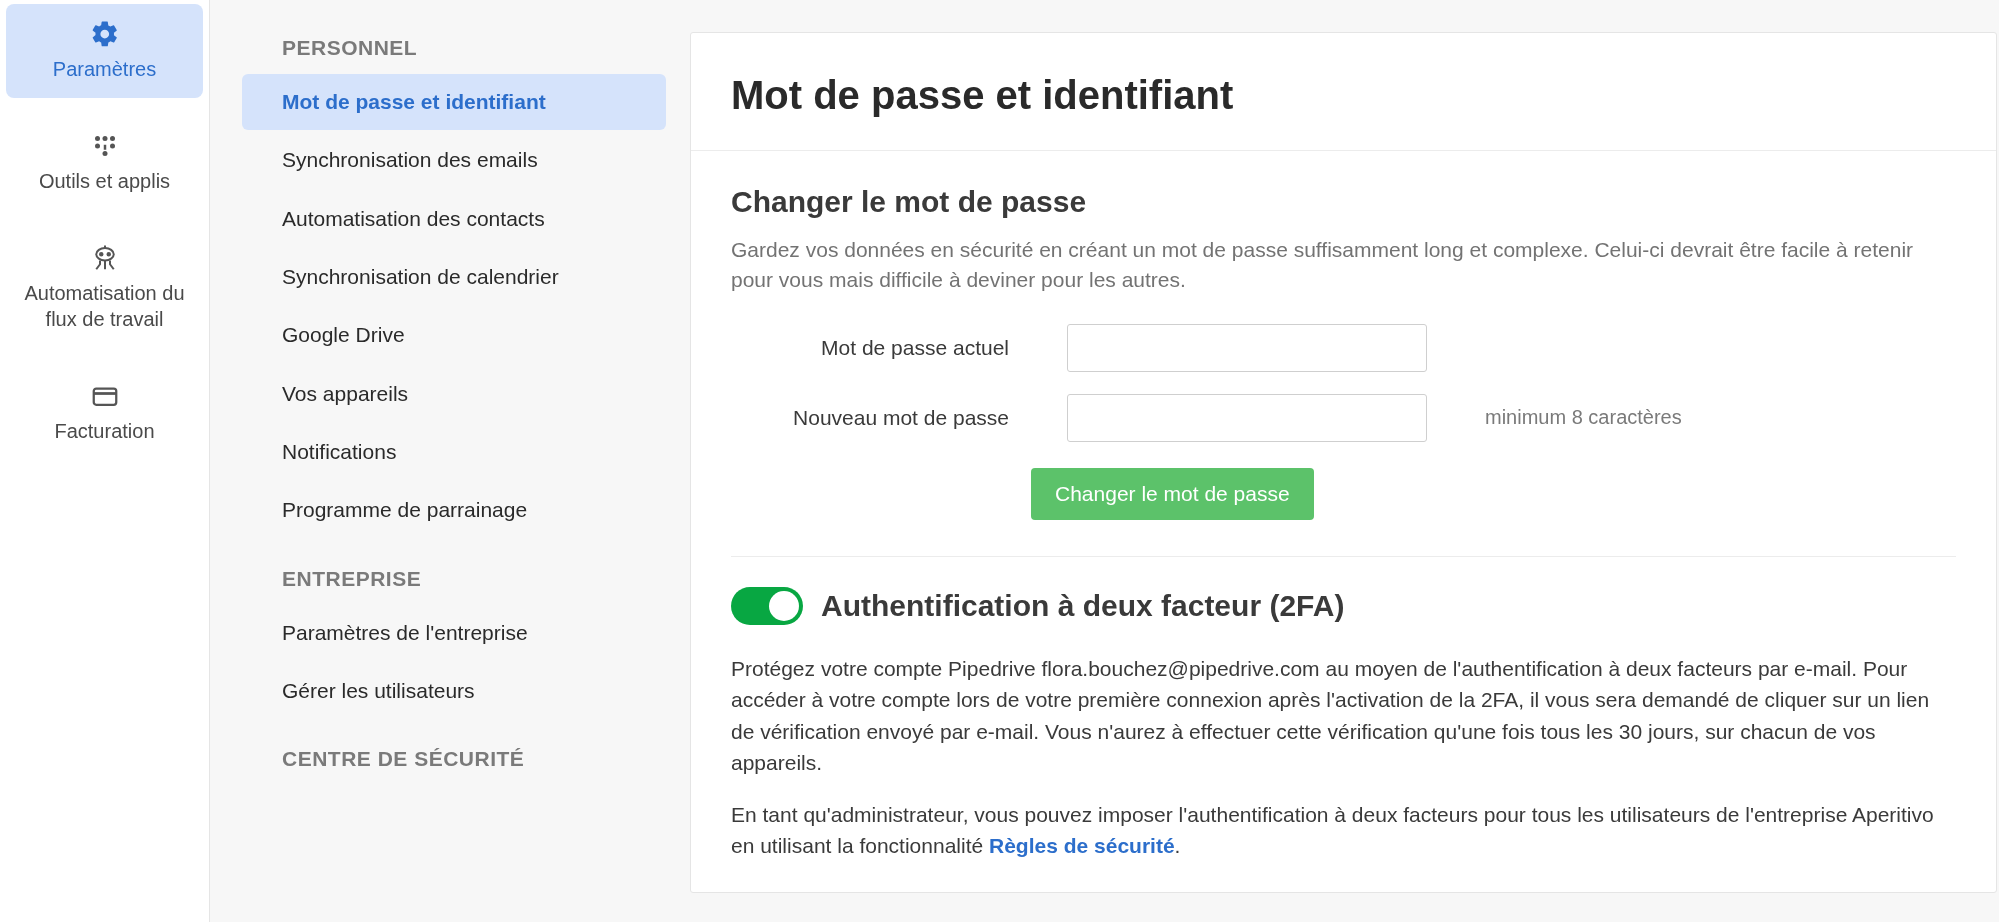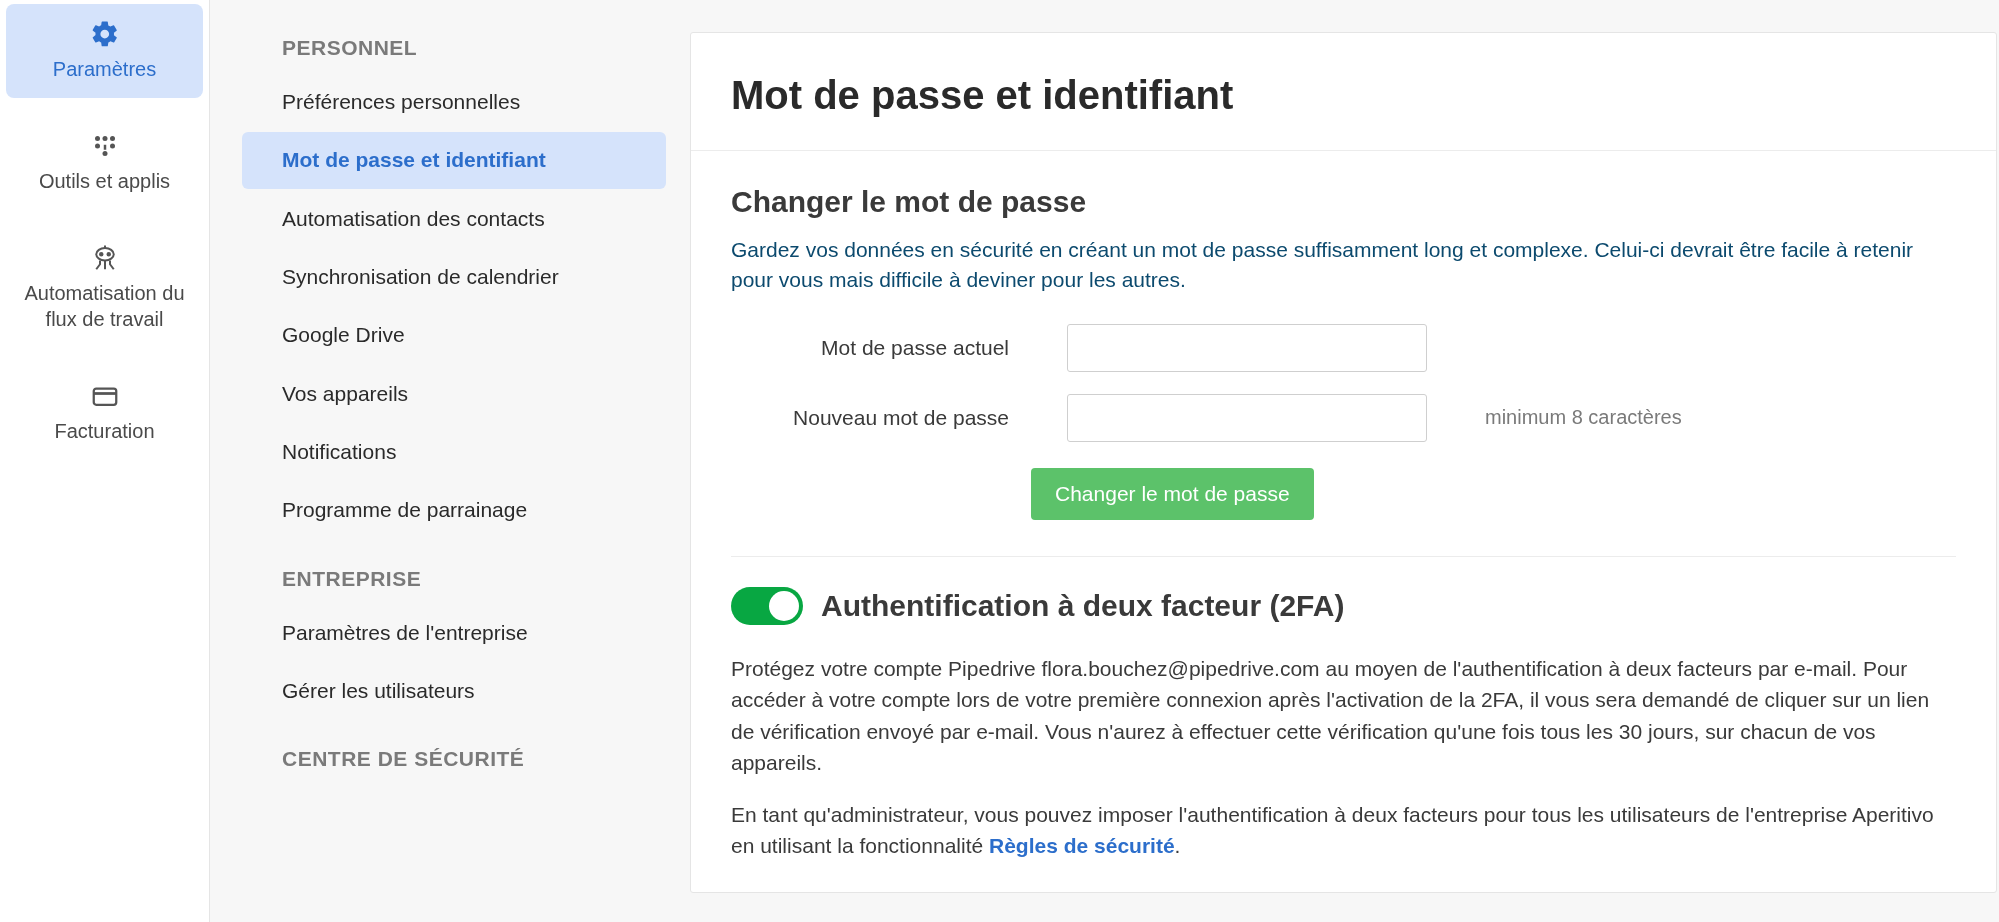--- a/index.html
+++ b/index.html
@@ -109,21 +109,21 @@
     padding: 34px 40px 10px 40px;
   }
   .section-title {
     font-size: 30px;
     font-weight: 600;
     color: #3a3a3a;
     margin-bottom: 16px;
   }
   .section-desc {
     font-size: 21px;
-    color: #0c4a6e;
+    color: #737373;
     line-height: 1.45;
     margin-bottom: 28px;
   }
   .form-row {
     display: flex;
     align-items: center;
     margin-bottom: 22px;
     gap: 36px;
   }
   .form-label {
@@ -255,22 +255,22 @@
             <rect x="3" y="6" width="18" height="13" rx="2"></rect>
             <path d="M3 10h18" stroke-width="2.2"></path>
           </svg>
       </span>
       <span class="tile-label">Facturation</span>
     </div>
   </div>
 
   <div class="settings-nav">
     <div class="nav-section-header">PERSONNEL</div>
-    <div class="nav-item">Préférences personnelles</div>
     <div class="nav-item active">Mot de passe et identifiant</div>
+    <div class="nav-item">Synchronisation des emails</div>
     <div class="nav-item">Automatisation des contacts</div>
     <div class="nav-item">Synchronisation de calendrier</div>
     <div class="nav-item">Google Drive</div>
     <div class="nav-item">Vos appareils</div>
     <div class="nav-item">Notifications</div>
     <div class="nav-item">Programme de parrainage</div>
 
     <div class="nav-section-header">ENTREPRISE</div>
     <div class="nav-item">Paramètres de l'entreprise</div>
     <div class="nav-item">Gérer les utilisateurs</div>

